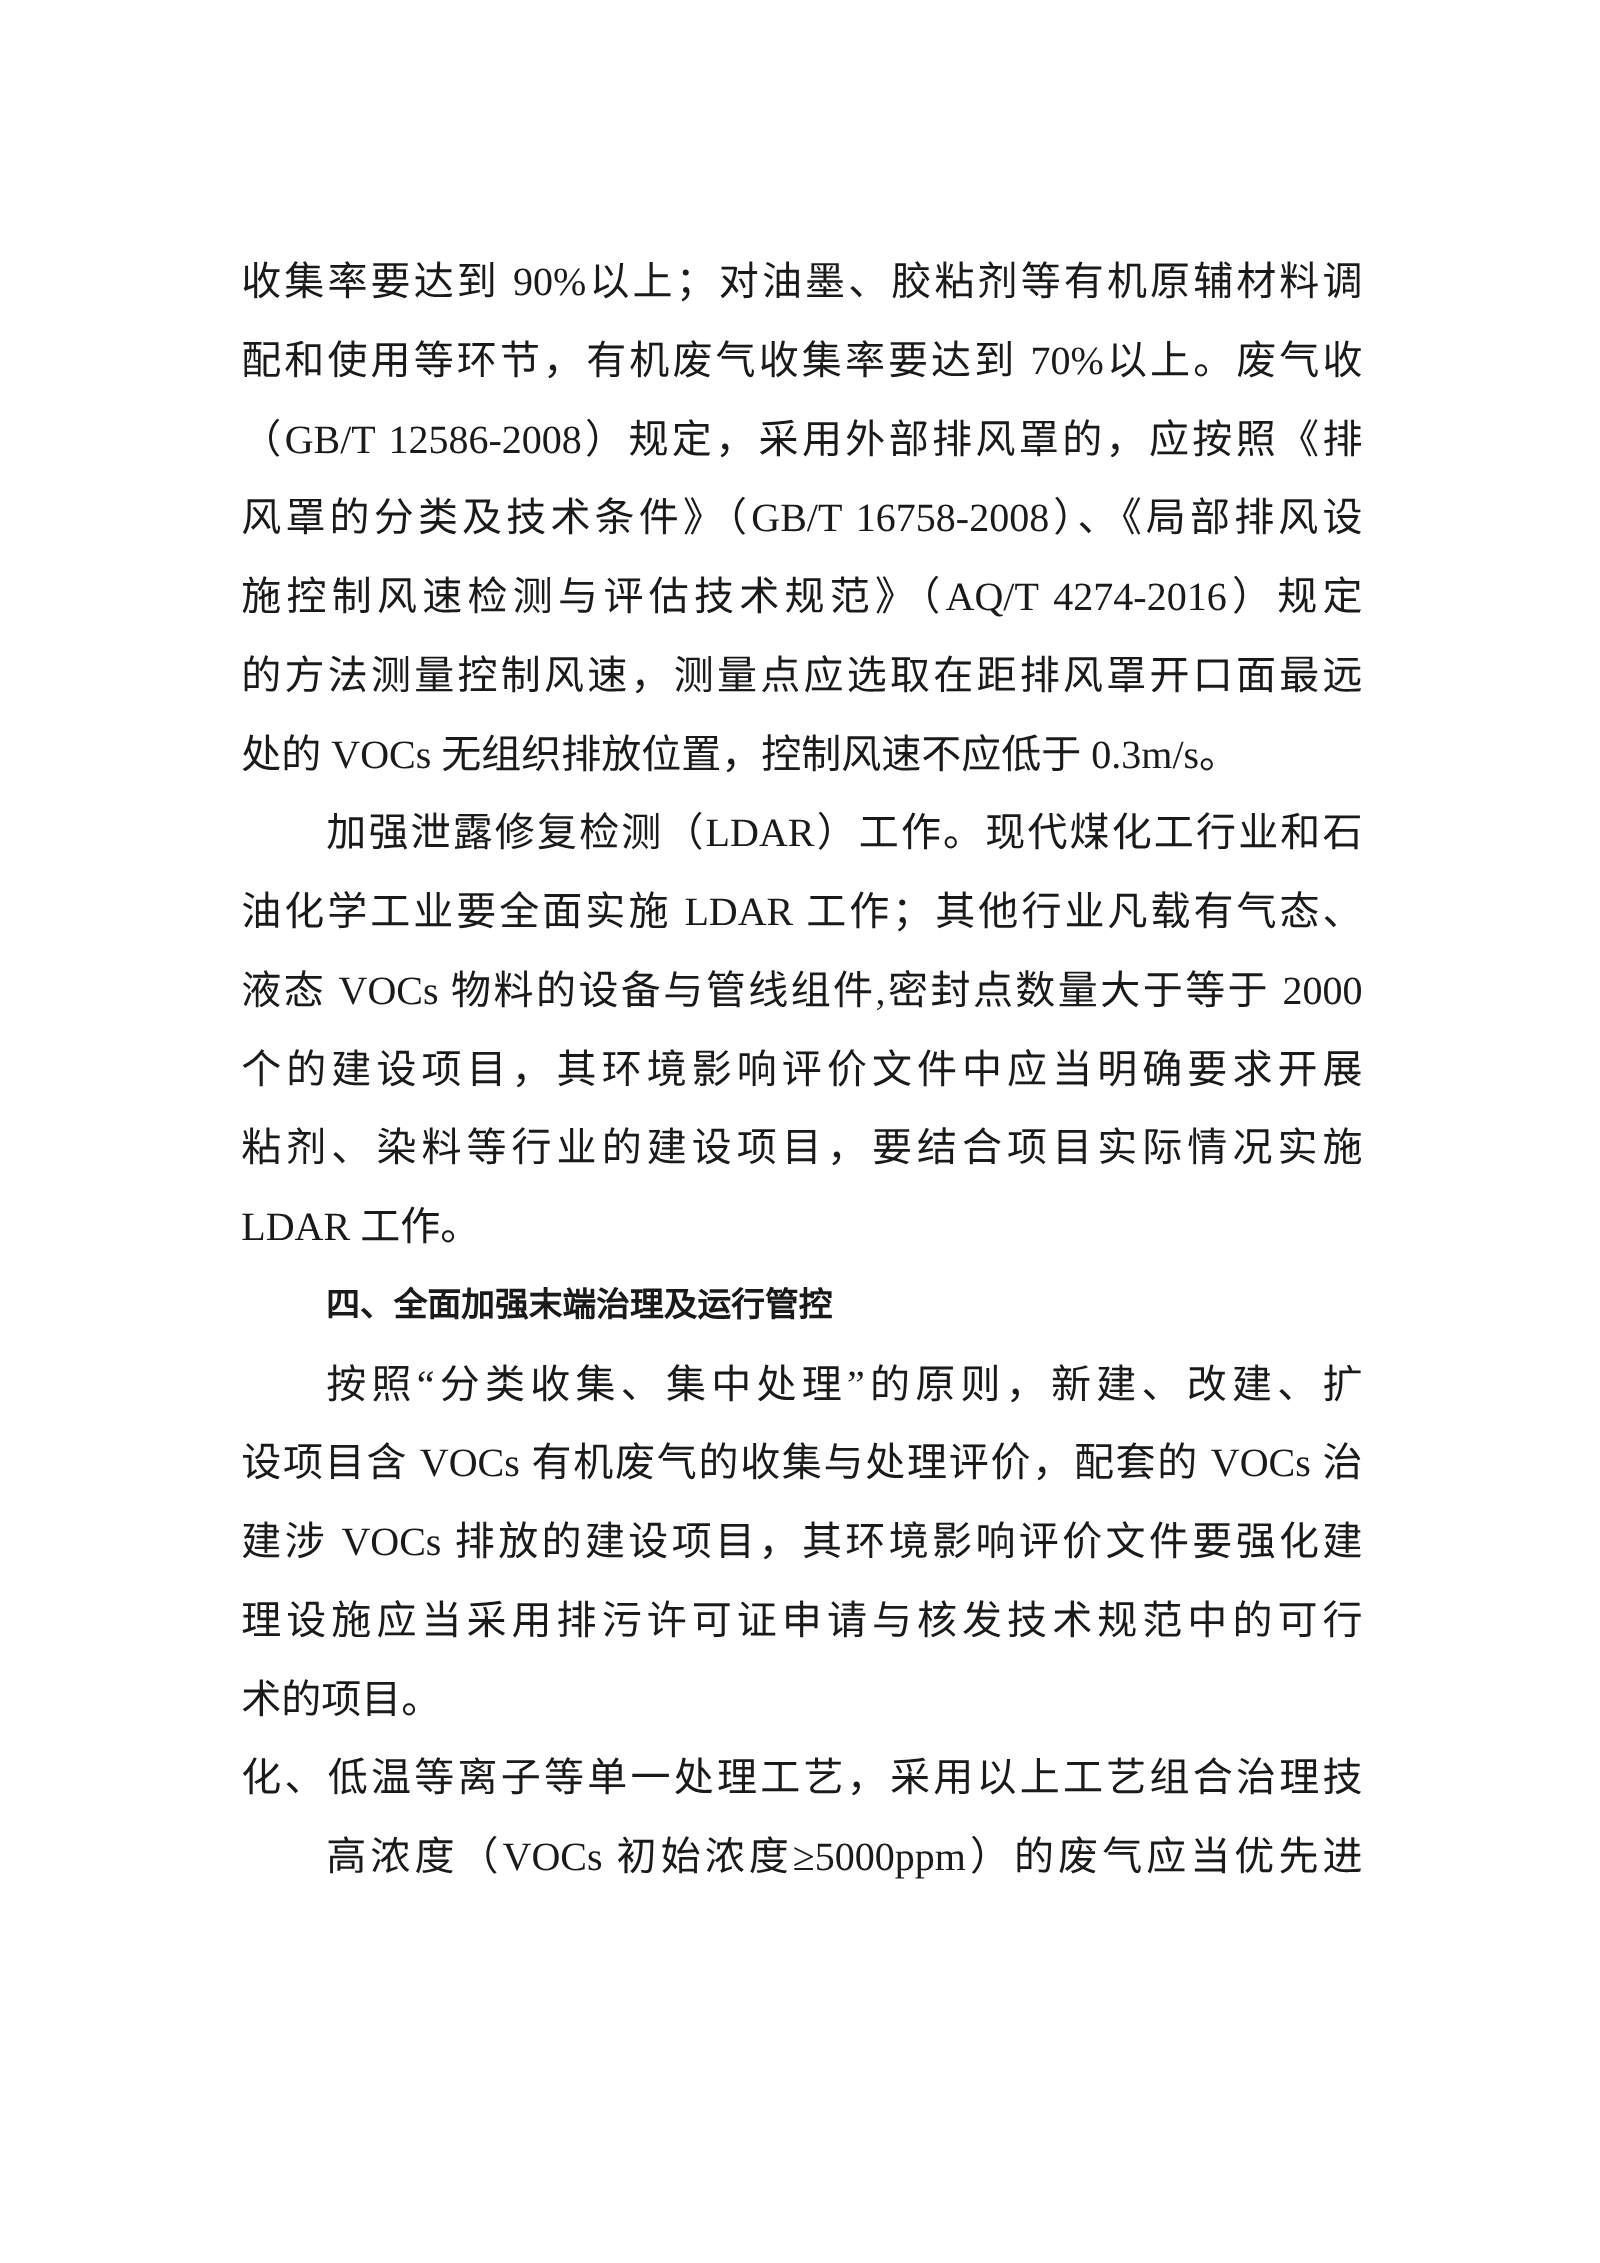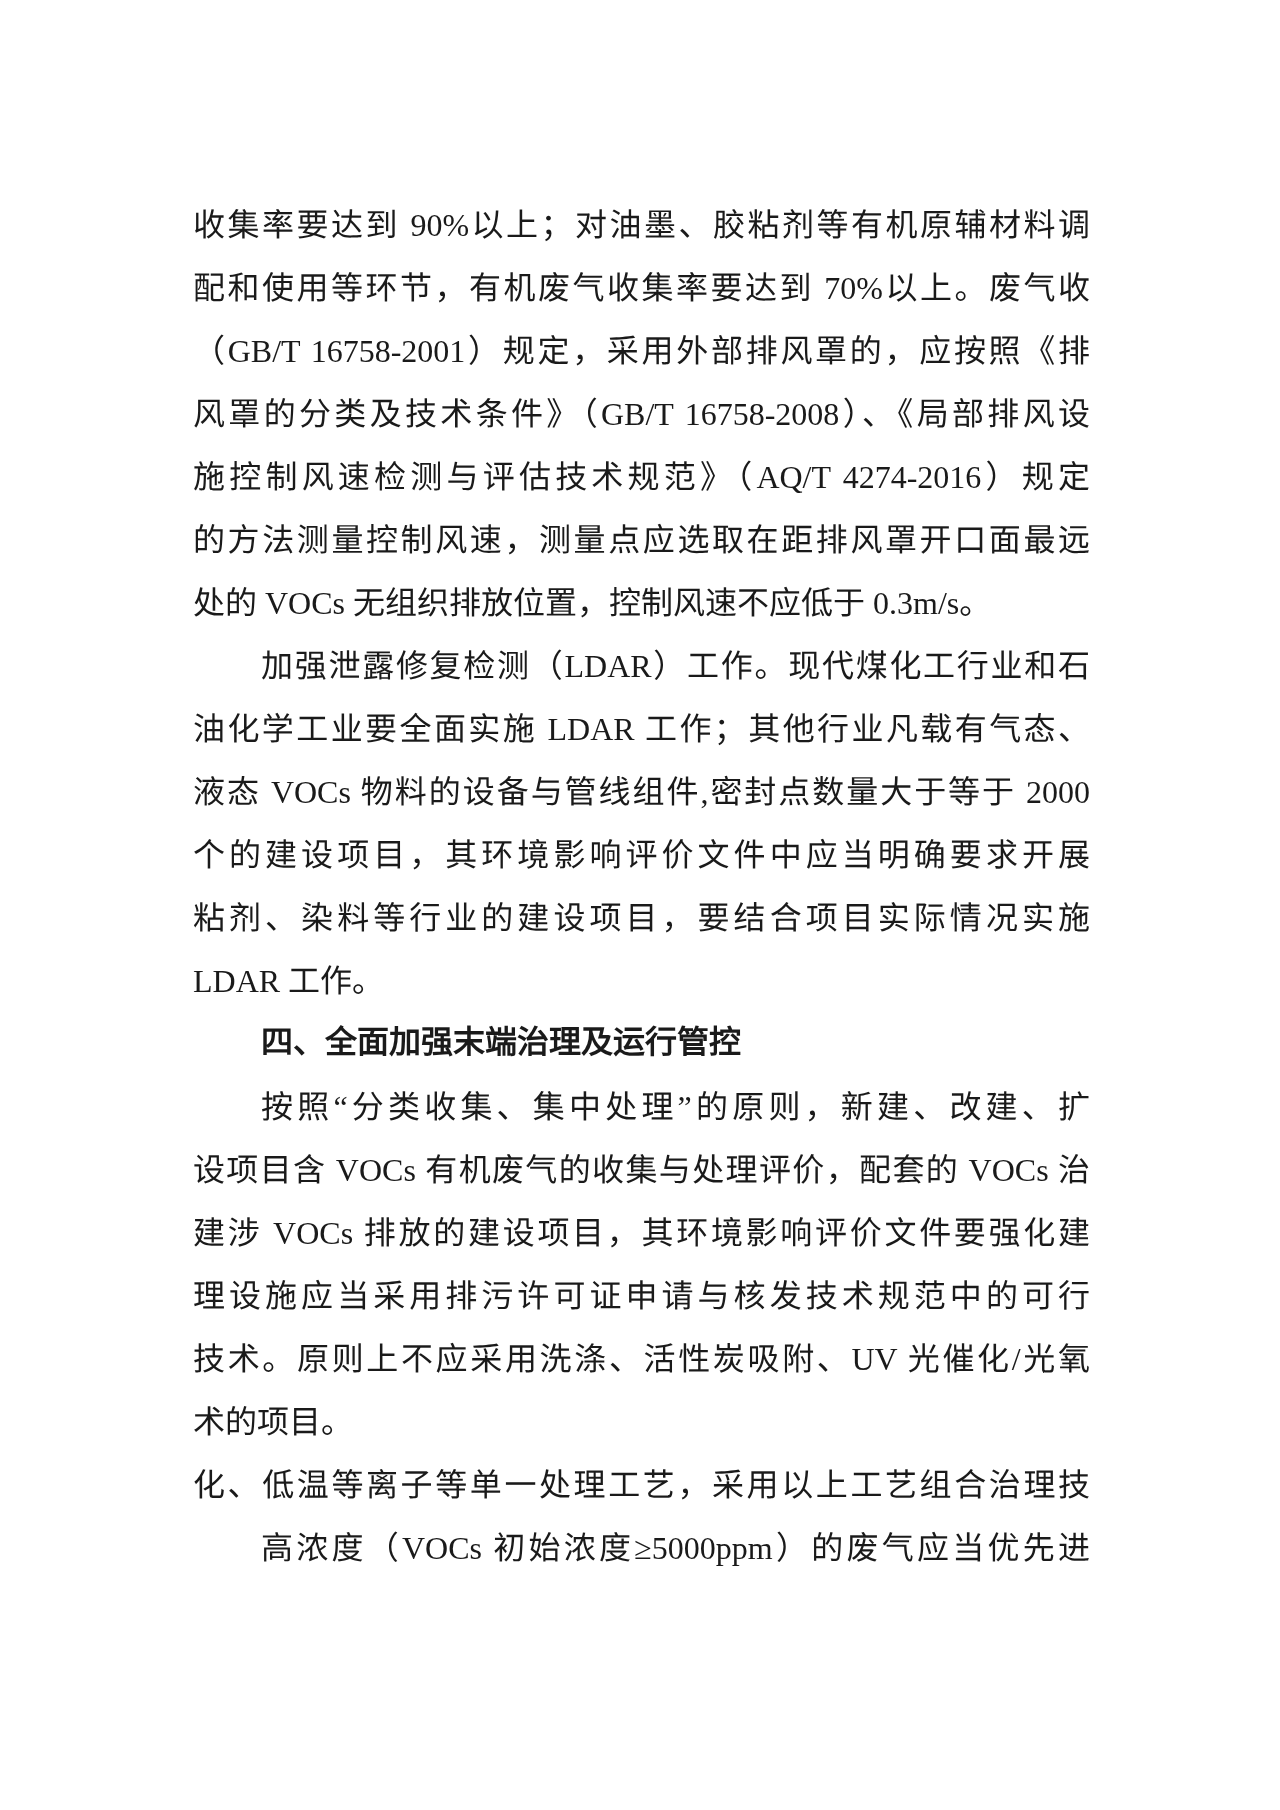--- a/index.html
+++ b/index.html
@@ -34,48 +34,47 @@
 
   .line.justify {
     text-align-last: justify;
   }
 
   .line.indent {
     text-indent: 68px;
   }
 
   .line.heading {
-    font-family: Liberation Mono, monospace;
+    font-family: Liberation Sans, sans-serif;
     font-weight: 700;
-    font-size: 32px;
+    font-size: 27px;
     text-align: right;
     text-align-last: left;
   }
 </style>
 </head>
 <body>
 
 <div class="page">
   <div class="text-block" id="doc-lines">
       <div class="line justify">收集率要达到 90%以上；对油墨、胶粘剂等有机原辅材料调</div>
       <div class="line justify">配和使用等环节，有机废气收集率要达到 70%以上。废气收</div>
-      <div class="line justify">（GB/T 16758-2001）规定，采用外部排风罩的，应按照《排</div>
+      <div class="line justify">（GB/T 12586-2008）规定，采用外部排风罩的，应按照《排</div>
       <div class="line justify">风罩的分类及技术条件》（GB/T 16758-2008）、《局部排风设</div>
       <div class="line justify">施控制风速检测与评估技术规范》（AQ/T 4274-2016）规定</div>
       <div class="line justify">的方法测量控制风速，测量点应选取在距排风罩开口面最远</div>
       <div class="line">处的 VOCs 无组织排放位置，控制风速不应低于 0.3m/s。</div>
       <div class="line indent justify">加强泄露修复检测（LDAR）工作。现代煤化工行业和石</div>
       <div class="line justify">油化学工业要全面实施 LDAR 工作；其他行业凡载有气态、</div>
       <div class="line justify">液态 VOCs 物料的设备与管线组件,密封点数量大于等于 2000</div>
       <div class="line justify">个的建设项目，其环境影响评价文件中应当明确要求开展</div>
       <div class="line justify">粘剂、染料等行业的建设项目，要结合项目实际情况实施</div>
       <div class="line">LDAR 工作。</div>
       <div class="line heading indent">四、全面加强末端治理及运行管控</div>
       <div class="line indent justify">按照“分类收集、集中处理”的原则，新建、改建、扩</div>
       <div class="line justify">设项目含 VOCs 有机废气的收集与处理评价，配套的 VOCs 治</div>
       <div class="line justify">建涉 VOCs 排放的建设项目，其环境影响评价文件要强化建</div>
       <div class="line justify">理设施应当采用排污许可证申请与核发技术规范中的可行</div>
-      <div class="line justify">技术。原则上不应采用洗涤、活性炭吸附、UV 光催化/光氧</div>
       <div class="line">术的项目。</div>
       <div class="line justify">化、低温等离子等单一处理工艺，采用以上工艺组合治理技</div>
       <div class="line indent justify">高浓度（VOCs 初始浓度≥5000ppm）的废气应当优先进</div>
     </div>
 </div>
 
 </body></html>

